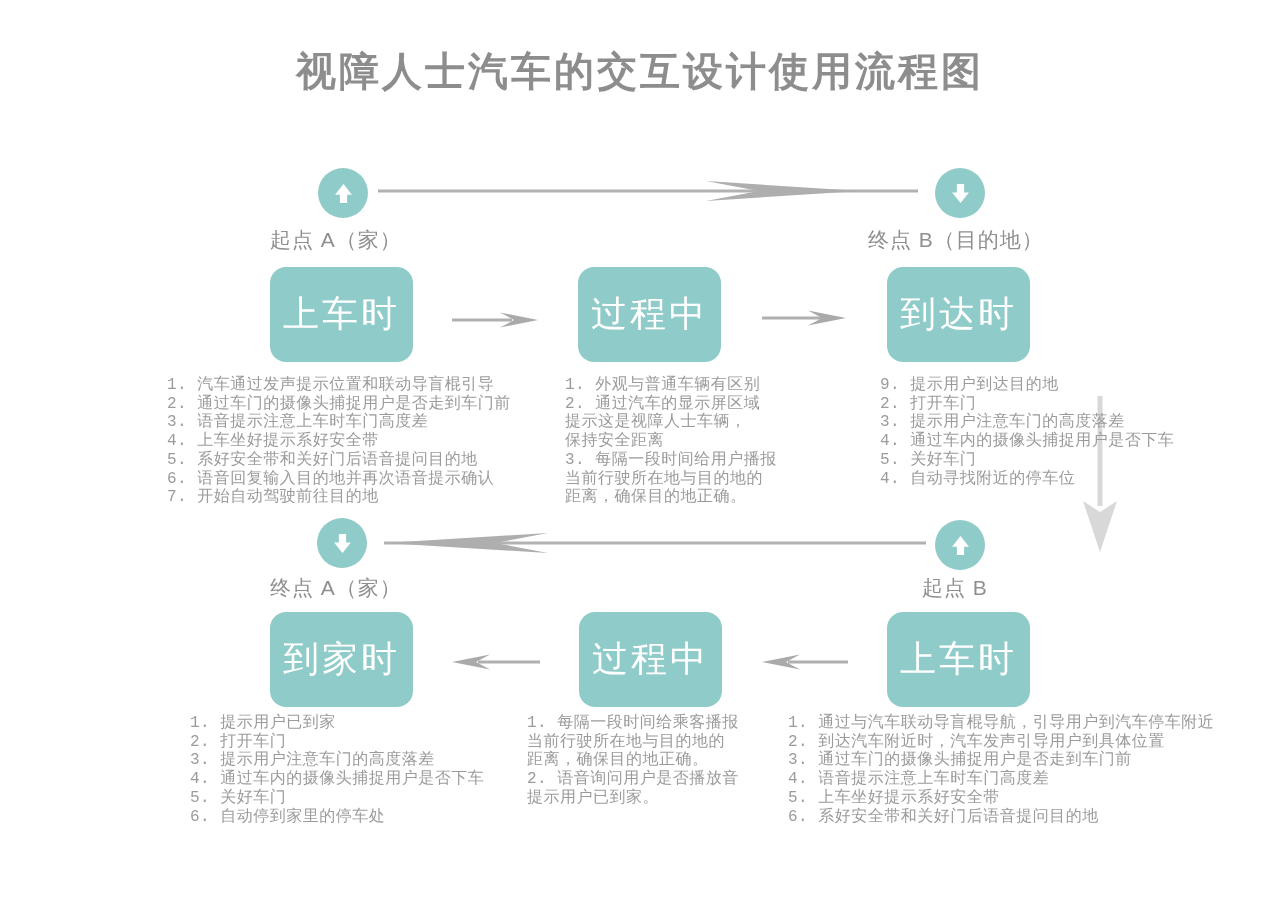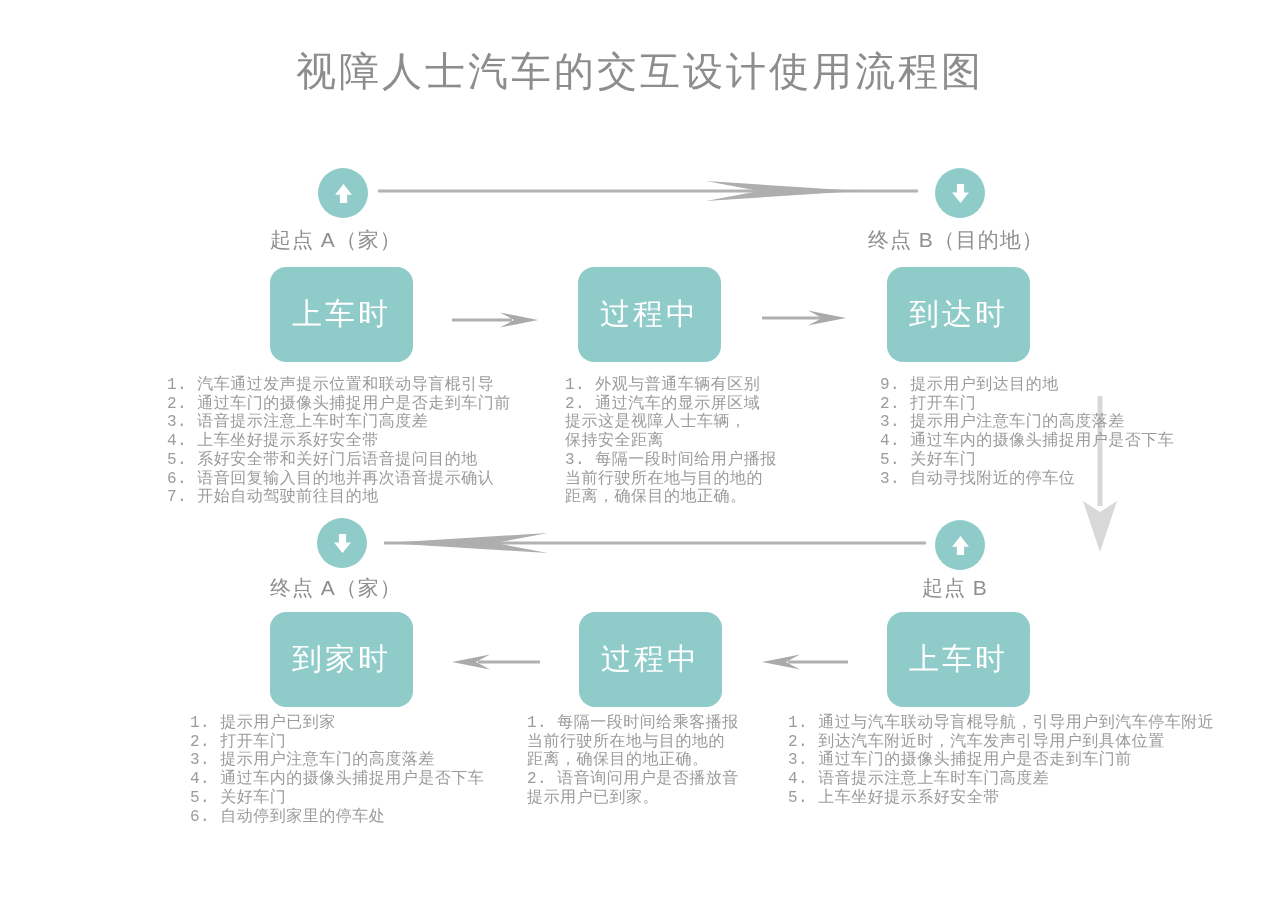--- a/index.html
+++ b/index.html
@@ -7,39 +7,39 @@
     position:relative;
     width:1280px;height:905px;
     background:#ffffff;
     overflow:hidden;
     font-family:"Liberation Sans","DejaVu Sans",sans-serif;
   }
   .page-title{
     position:absolute;left:0;top:44px;width:1280px;
     margin:0;text-align:center;
     font-family:"Liberation Serif","DejaVu Serif",serif;
-    font-weight:400;
+    font-weight:700;
     font-size:40px;letter-spacing:3px;color:#8d8d8d;
   }
   .arrows{position:absolute;left:0;top:0;width:1280px;height:905px;pointer-events:none;}
   .node-circle{
     position:absolute;width:50px;height:50px;border-radius:50%;
     background:#8fcbc8;
     display:flex;align-items:center;justify-content:center;
   }
   .dir-icon{width:27px;height:27px;fill:#ffffff;}
   .node-label{
     position:absolute;
     font-size:21px;letter-spacing:1px;color:#8f8f8f;white-space:nowrap;
   }
   .stage-box{
     position:absolute;width:143px;height:95px;
     background:#8fcbc8;border-radius:16px;
     display:flex;align-items:center;justify-content:center;
-    color:#ffffff;font-size:30px;letter-spacing:3px;
+    color:#ffffff;font-size:36px;letter-spacing:3px;
     white-space:nowrap;
   }
   .steps{
     position:absolute;
     font-family:Liberation Mono, monospace;
     font-size:16px;line-height:18.7px;letter-spacing:0.5px;
     color:#9b9b9b;white-space:nowrap;
   }
 </style>
 </head>
@@ -148,21 +148,21 @@
       <div>3. 每隔一段时间给用户播报</div>
       <div>当前行驶所在地与目的地的</div>
       <div>距离，确保目的地正确。</div>
     </div>
   <div class="steps" style="left:880px;top:376px">
       <div>9. 提示用户到达目的地</div>
       <div>2. 打开车门</div>
       <div>3. 提示用户注意车门的高度落差</div>
       <div>4. 通过车内的摄像头捕捉用户是否下车</div>
       <div>5. 关好车门</div>
-      <div>3. 自动寻找附近的停车位</div>
+      <div>4. 自动寻找附近的停车位</div>
     </div>
 
   <div class="steps" style="left:190px;top:714px">
       <div>1. 提示用户已到家</div>
       <div>2. 打开车门</div>
       <div>3. 提示用户注意车门的高度落差</div>
       <div>4. 通过车内的摄像头捕捉用户是否下车</div>
       <div>5. 关好车门</div>
       <div>6. 自动停到家里的停车处</div>
     </div>
@@ -172,15 +172,16 @@
       <div>距离，确保目的地正确。</div>
       <div>2. 语音询问用户是否播放音</div>
       <div>提示用户已到家。</div>
     </div>
   <div class="steps" style="left:788px;top:714px">
       <div>1. 通过与汽车联动导盲棍导航，引导用户到汽车停车附近</div>
       <div>2. 到达汽车附近时，汽车发声引导用户到具体位置</div>
       <div>3. 通过车门的摄像头捕捉用户是否走到车门前</div>
       <div>4. 语音提示注意上车时车门高度差</div>
       <div>5. 上车坐好提示系好安全带</div>
+      <div>6. 系好安全带和关好门后语音提问目的地</div>
     </div>
 
 </div>
 
 </body></html>

